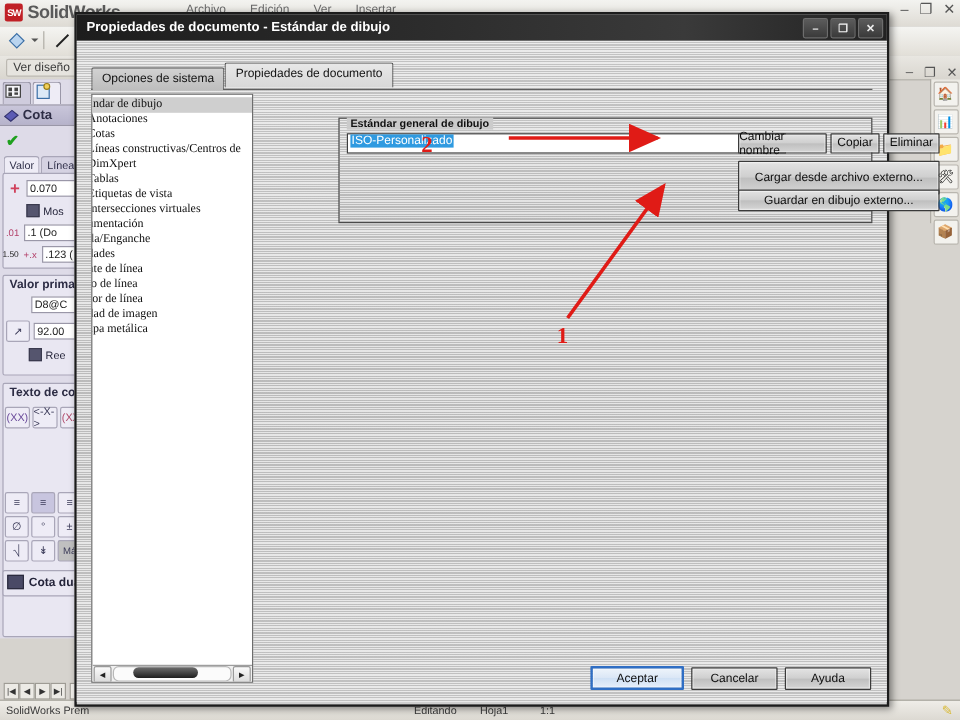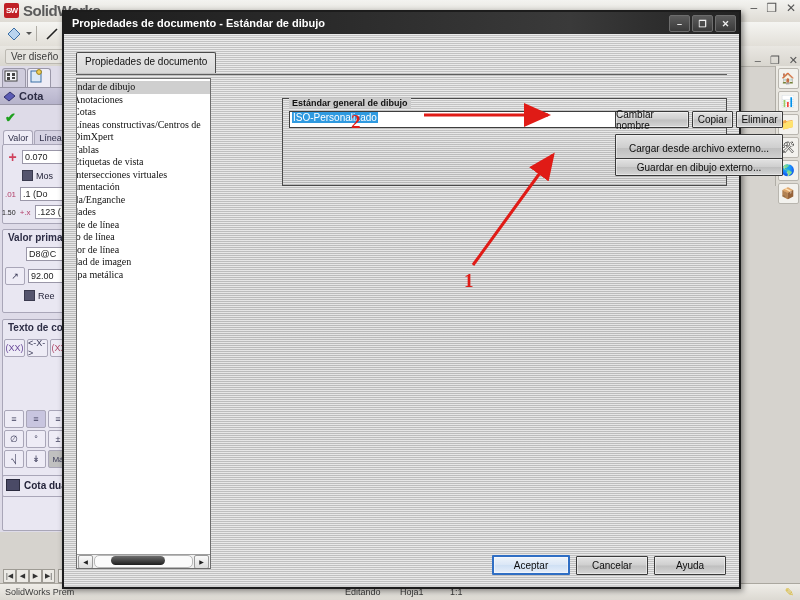--- a/index.html
+++ b/index.html
@@ -279,20 +279,26 @@
 </style>
 </head>
 <body>
 
 <div id="app-root">
 
   <div class="sw-titlebar">
     <div class="sw-logo">
       <div class="sw-logo-mark">SW</div>
       <div class="sw-logo-text">SolidWorks</div>
+    </div>
+    <div class="sw-menubar">
+      <span>Archivo</span>
+      <span>Edición</span>
+      <span>Ver</span>
+      <span>Insertar</span>
     </div>
     <div class="sw-win-btns">
       <span>–</span>
       <span>❐</span>
       <span>✕</span>
     </div>
   </div>
 
   <div class="sw-toolbar">
     <svg class="tb-ico" style="left:6px" viewBox="0 0 16 16">
@@ -446,20 +452,21 @@
     <div class="dlg-wbtns">
       <div class="dlg-wbtn">–</div>
       <div class="dlg-wbtn">❐</div>
       <div class="dlg-wbtn">✕</div>
     </div>
   </div>
 
   <div class="dlg-body">
 
     <div class="dlg-tabs">
+      <div class="dlg-tab">Opciones de sistema</div>
       <div class="dlg-tab active">Propiedades de documento</div>
     </div>
     <div class="dlg-tabline"></div>
 
     <div class="tree-list">
       <div style="padding-top:2px;">
         <div class="tree-item sel">ándar de dibujo</div>
         <div class="tree-item">Anotaciones</div>
         <div class="tree-item">Cotas</div>
         <div class="tree-item">Líneas constructivas/Centros de</div>

